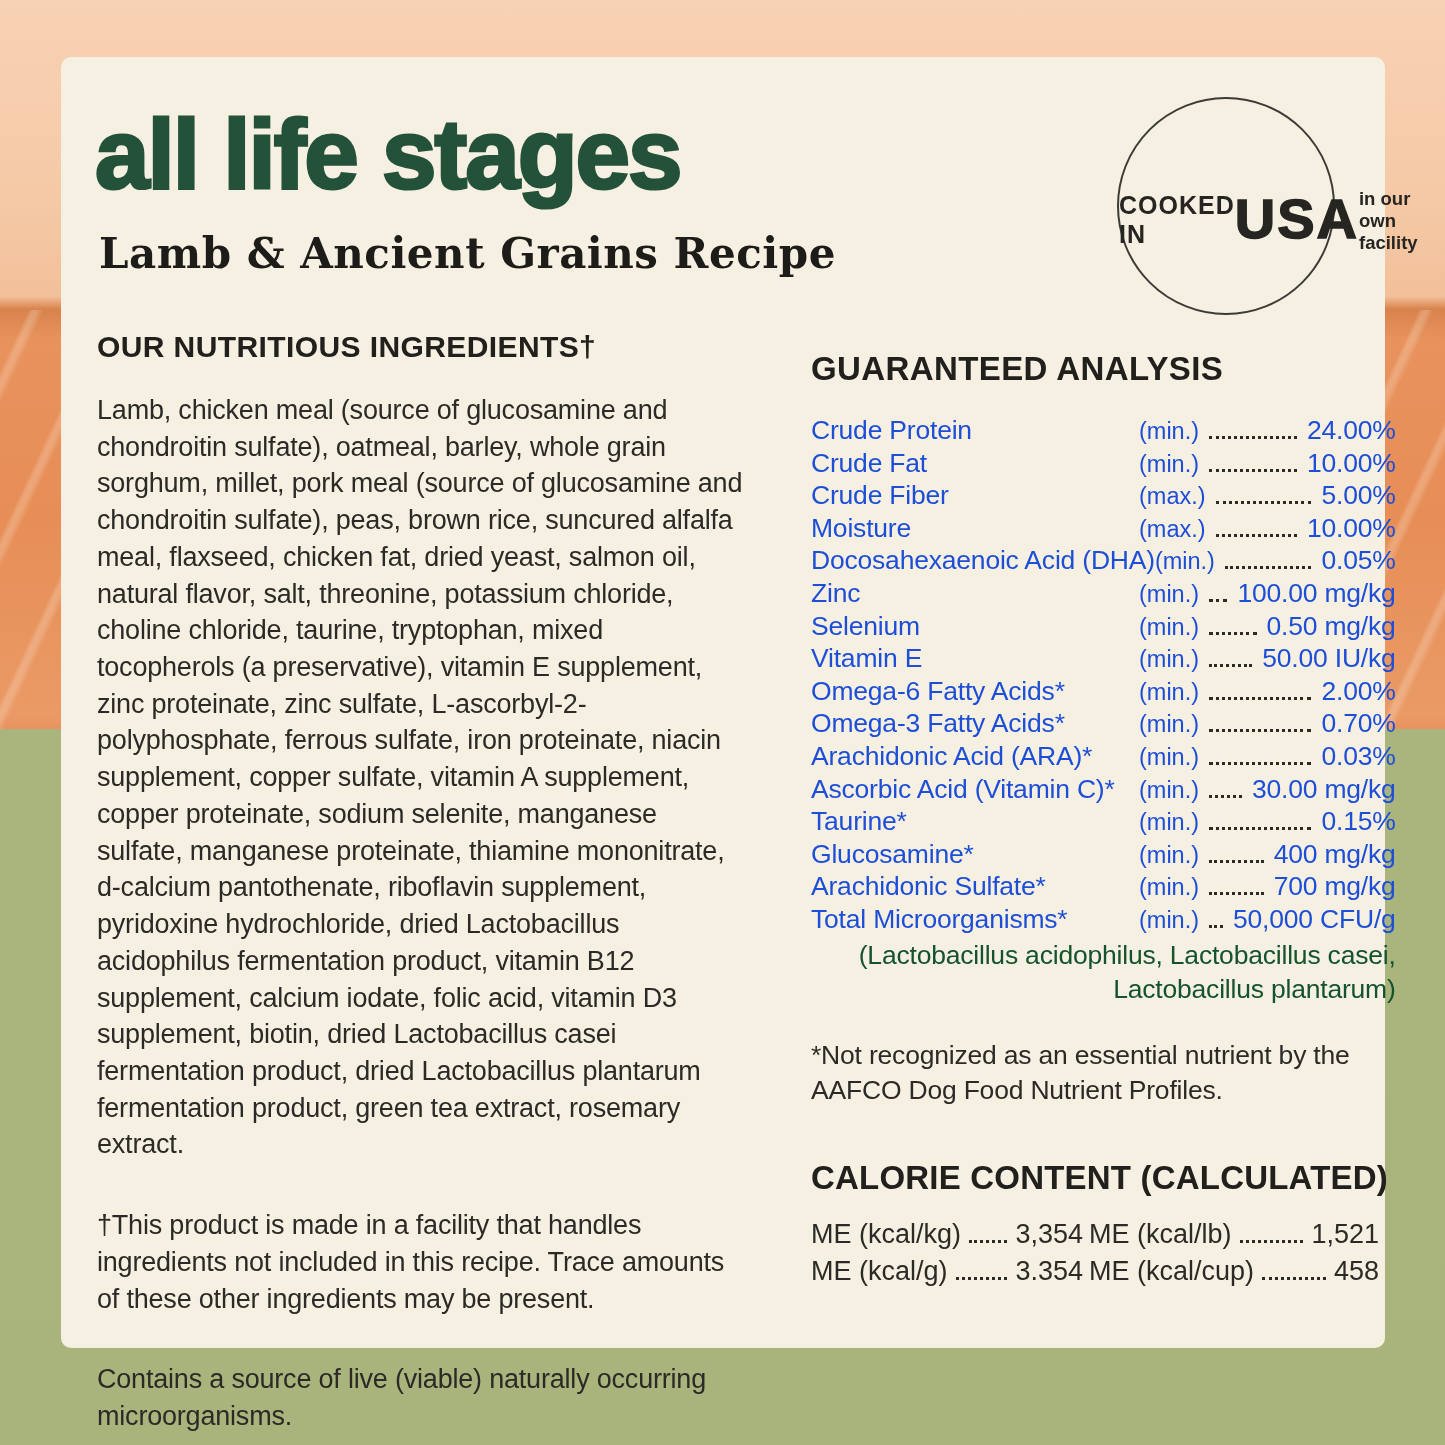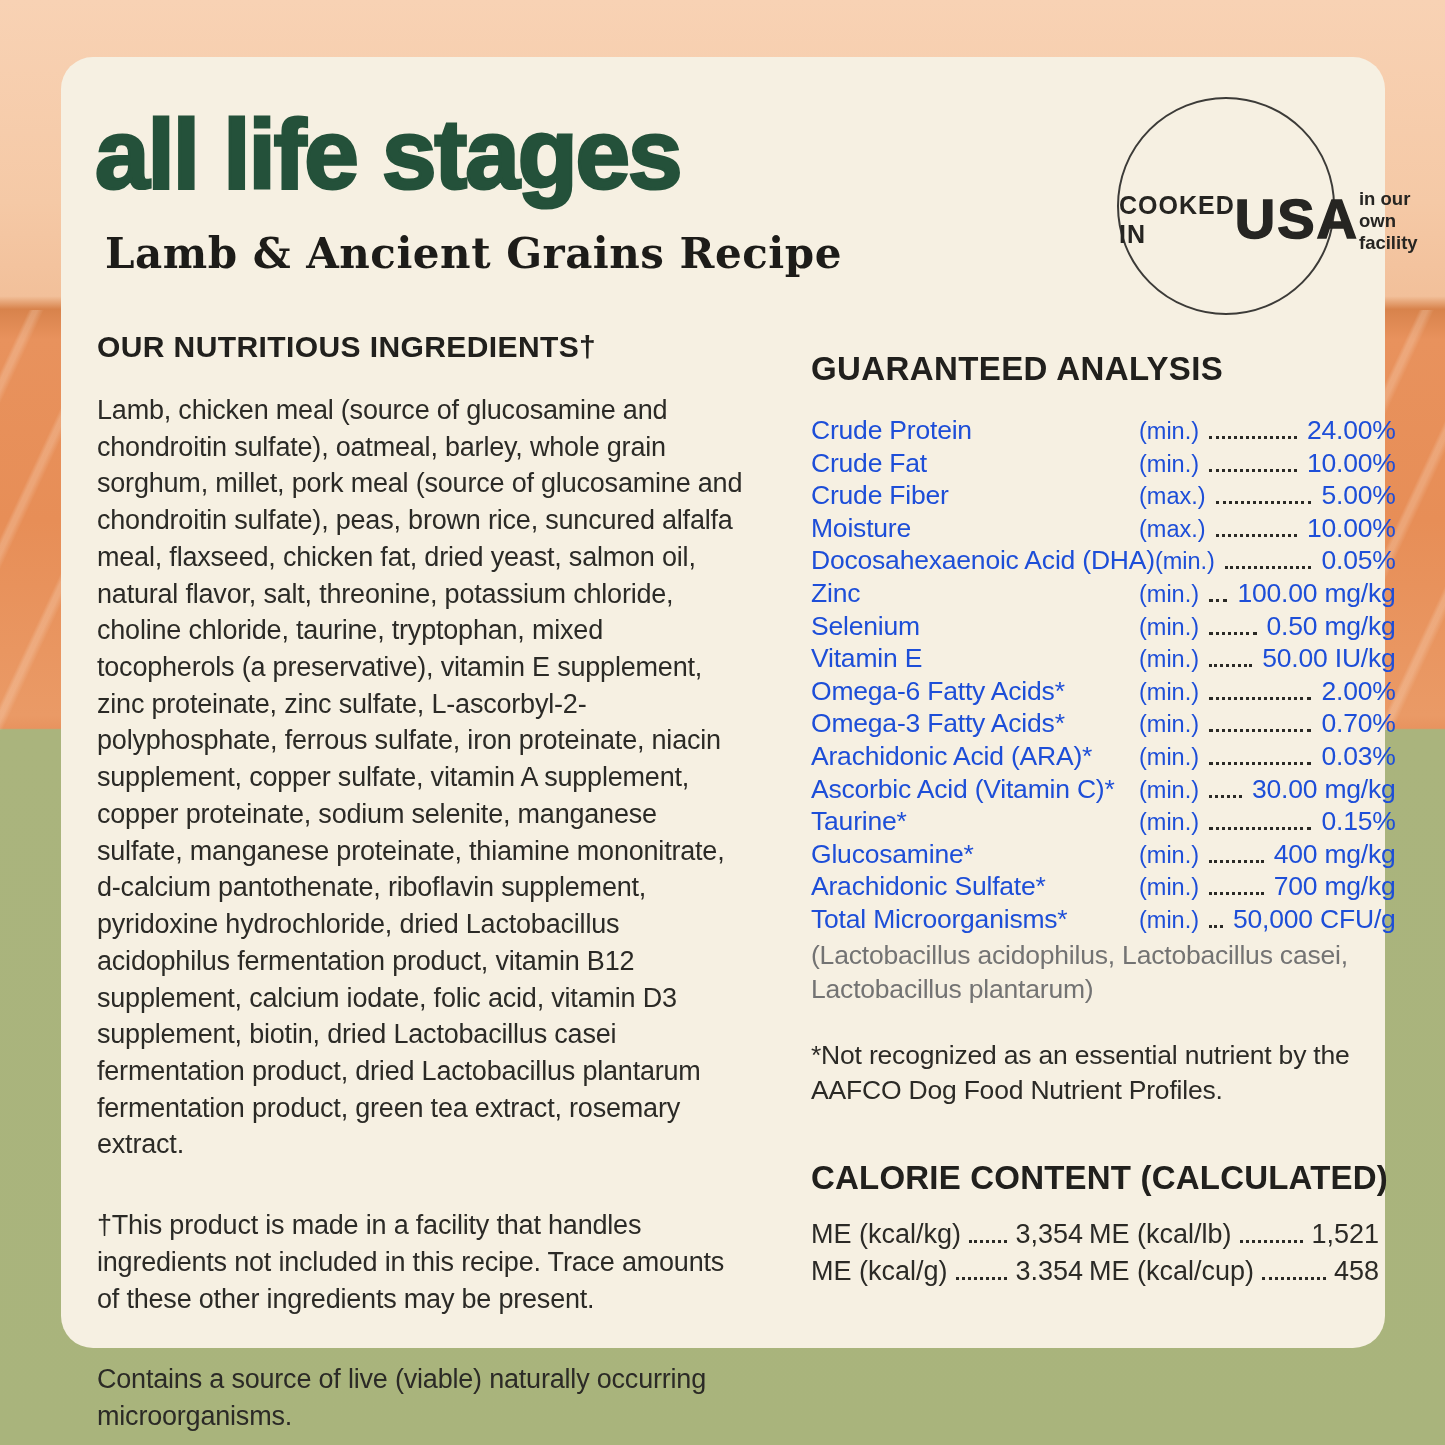--- a/index.html
+++ b/index.html
@@ -13,26 +13,26 @@
         #d8834c 21.4%, #e8925d 23.5%,
         #e78e57 36%, #ea9a66 49.5%, #e8935f 50.4%,
         #aab47d 50.5%, #a9b47c 100%);}
   .bg-streaks{position:absolute;left:0;top:310px;width:100%;height:420px;opacity:.25;
       background:repeating-linear-gradient(115deg,
         rgba(255,244,230,0) 0 26px, rgba(255,244,230,.9) 30px 34px,
         rgba(255,244,230,0) 40px 70px);}
 
   
   .card{position:absolute;left:61px;top:57px;right:60px;bottom:97px;
-        background:#f6f0e2;border-radius:32px;padding:40px 34px 0 34px;box-sizing:border-box;}
+        background:#f6f0e2;border-radius:10px;padding:40px 34px 0 34px;box-sizing:border-box;}
 
   .title{font-size:98px;font-weight:bold;letter-spacing:-2px;line-height:1;
          color:#24513a;-webkit-text-stroke:3px #24513a;margin:8px 0 0 0;}
   .subtitle{font-family:"DejaVu Serif",serif;font-weight:bold;font-size:42px;
-            color:#1d1c19;margin:26px 0 0 10px;letter-spacing:.5px;}
+            color:#1d1c19;margin:26px 0 0 4px;letter-spacing:.5px;}
 
   
   .badge{position:absolute;right:50px;top:40px;width:218px;height:218px;border:2.5px solid #3c3b38;
          border-radius:50%;display:flex;flex-direction:row;align-items:center;
          justify-content:space-between;box-sizing:border-box;padding-top:26px;background:transparent;}
   .badge svg{width:116px;height:62px;}
   .badge .b1{font-size:25px;font-weight:bold;letter-spacing:1px;color:#262522;margin-top:2px;}
   .badge .b2{font-size:56px;font-weight:bold;letter-spacing:2px;color:#262522;line-height:.95;
              -webkit-text-stroke:1.5px #262522;}
   .badge .b3{font-size:18.5px;font-weight:bold;color:#262522;margin-top:3px;}
@@ -49,21 +49,21 @@
   .note2{margin-top:44px;}
 
   
   .ga-row{display:flex;align-items:baseline;font-size:26.5px;line-height:1.23;
           color:#1d4ed8;white-space:nowrap;}
   .ga-label{flex:0 0 auto;min-width:328px;letter-spacing:-.2px;}
   .ga-qual{flex:0 0 auto;font-size:23.5px;}
   .leader{flex:1 1 auto;border-bottom:3.5px dotted #2b2a26;margin:0 10px 7px 10px;min-width:14px;}
   .ga-value{flex:0 0 auto;text-align:right;letter-spacing:-.2px;}
 
-  .ga-paren{font-size:26.5px;line-height:1.3;margin-top:2px;white-space:normal;color:#737373;letter-spacing:-.2px;}
+  .ga-paren{font-size:26.5px;line-height:1.3;margin-top:2px;white-space:normal;color:#14532d;letter-spacing:-.2px;text-align:right;}
   .ga-disclaimer{font-size:26.5px;line-height:1.3;margin-top:32px;color:#2b2a26;letter-spacing:-.2px;}
 
   .cal-head{font-size:33px;font-weight:bold;letter-spacing:.2px;color:#21201d;margin:52px 0 22px 0;}
   .cal-grid{display:grid;grid-template-columns:272px 290px;column-gap:46px;row-gap:10px;gap:6px;}
   .cal-row{display:flex;align-items:baseline;font-size:27px;white-space:nowrap;color:#2b2a26;}
   .cal-row .leader{margin:0 8px 6px 8px;}
 </style>
 </head>
 <body>
 

